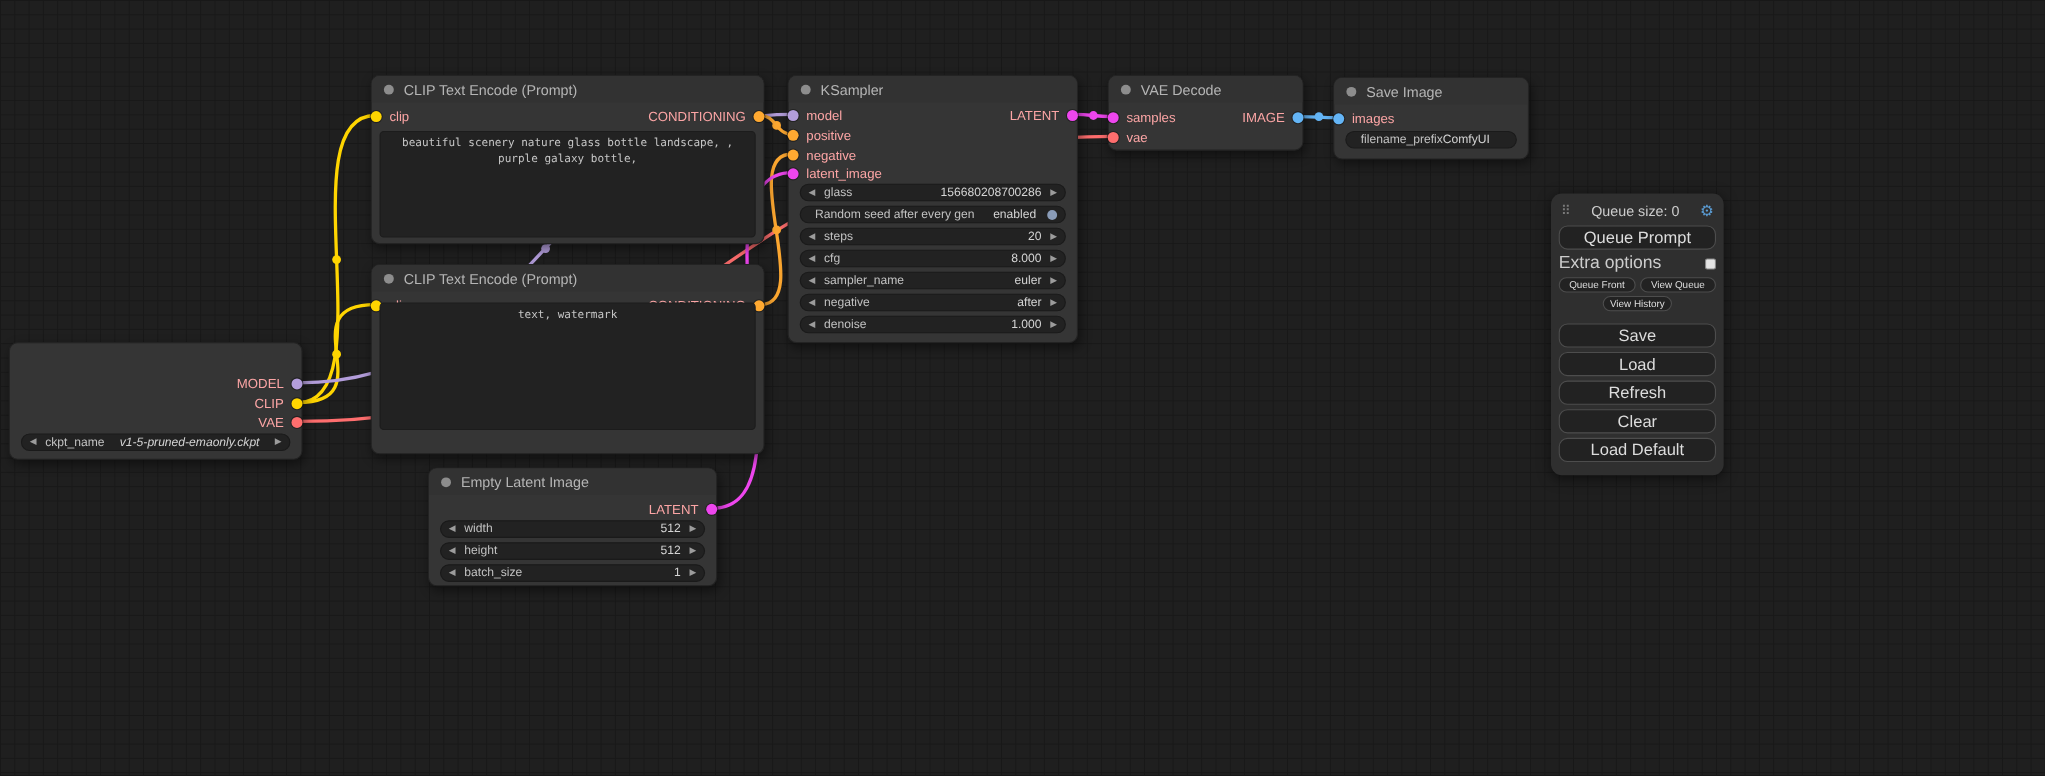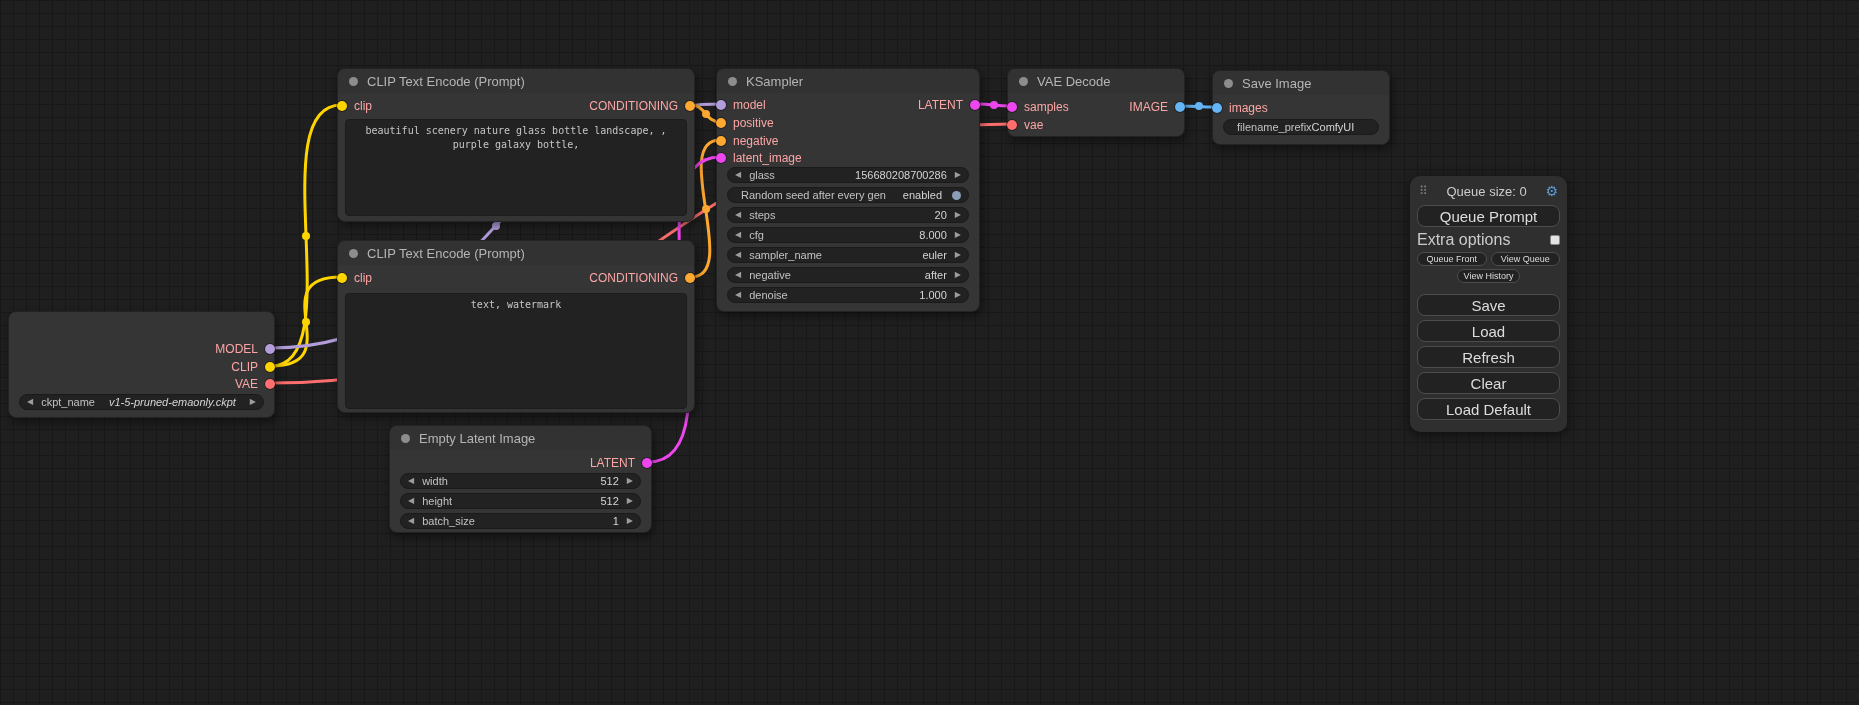--- a/index.html
+++ b/index.html
@@ -153,21 +153,21 @@
       <span class="node-title">CLIP Text Encode (Prompt)</span>
     </div>
     <div class="slot in" style="top:29px">
       <span class="slot-dot" style="background-color: rgb(255, 213, 0);"></span>
       <span class="slot-label">clip</span>
     </div>
     <div class="slot out" style="top:29px">
       <span class="slot-label">CONDITIONING</span>
       <span class="slot-dot" style="background-color: rgb(255, 169, 49);"></span>
     </div>
-    <div class="node-text" style="top:52px;height:116px">text, watermark</div>
+    <div class="node-text" style="top:34px;height:116px">text, watermark</div>
   </div>
 
   <div class="node" style="left:389px;top:425px;width:263px;height:108px">
     <div class="node-header">
       <span class="collapse-dot"></span>
       <span class="node-title">Empty Latent Image</span>
     </div>
     <div class="slot out" style="top:29px">
       <span class="slot-label">LATENT</span>
       <span class="slot-dot" style="background-color: rgb(238, 70, 238);"></span>

